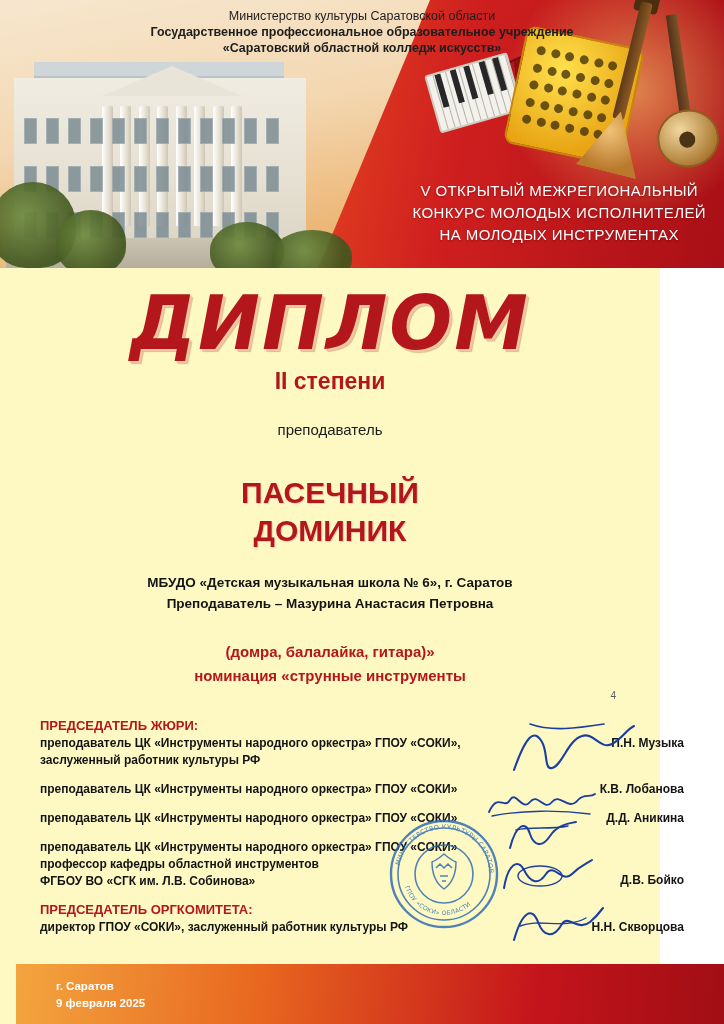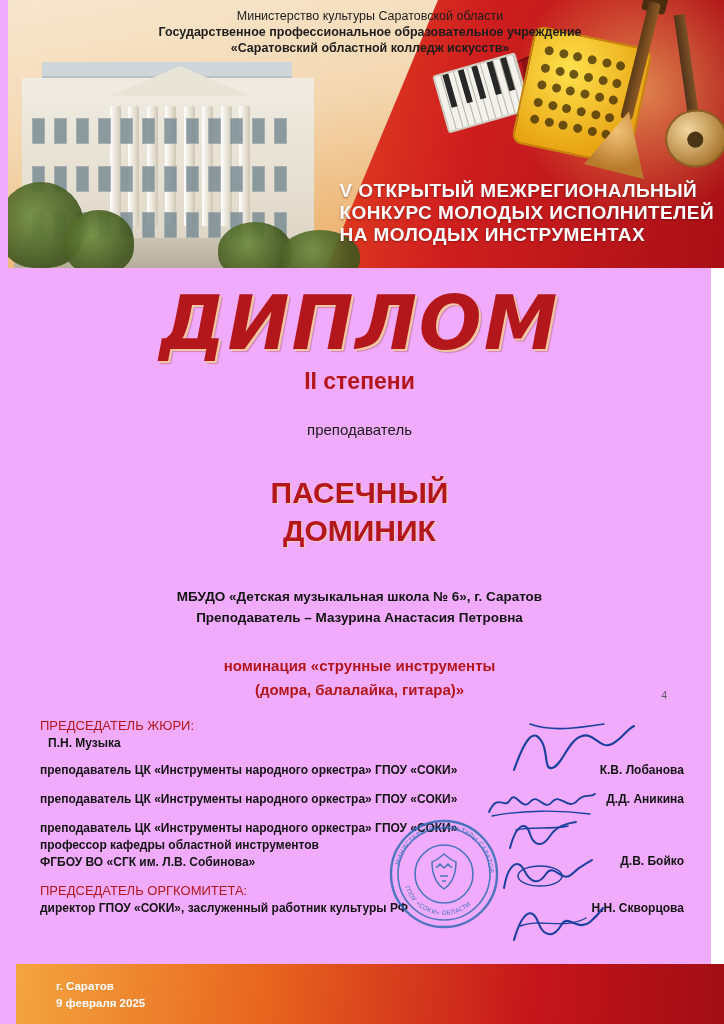--- a/index.html
+++ b/index.html
@@ -8,24 +8,23 @@
     background: #ffffff;
   }
   body {
     width: 724px; height: 1024px;
     font-family: "Liberation Sans", sans-serif;
     color: #1a1a1a;
     overflow: hidden;
     position: relative;
   }
   .page {
-    width: 711px; height: 1024px;
+    width: 660px; height: 1024px;
     position: relative;
-    background: #f0abfc;
-    padding-left: 8px;
+    background: #fef9c3;
   }
 
   
   .banner {
     position: relative;
     width: 724px;
     height: 268px;
     overflow: hidden;
     background: linear-gradient(100deg,#f6a23c 0%, #ef5a22 30%, #cf1f1f 62%, #a80f16 100%);
   }
@@ -215,24 +214,24 @@
     font-size: 12.5px;
     line-height: 16px;
     font-weight: 700;
     z-index: 4;
   }
   .header-text .l1 { font-weight: 400; }
 
   .banner-title {
     position: absolute;
     right: 18px; bottom: 22px;
-    text-align: left;
+    text-align: center;
     color: #ffffff;
-    font-weight: 700;
-    font-size: 19px;
+    font-weight: 400;
+    font-size: 15px;
     line-height: 22px;
     letter-spacing: .4px;
     z-index: 5;
     text-shadow: 0 1px 2px rgba(90,0,0,.5);
   }
   .banner-fade {
     position: absolute; left: 0; bottom: 0;
     width: 724px; height: 96px;
     background: linear-gradient(180deg, rgba(190,20,20,0) 0%, rgba(170,15,20,.0) 40%, rgba(140,8,12,.0) 100%);
   }
@@ -273,21 +272,21 @@
     font-size: 30px;
     line-height: 38px;
     color: #b3171c;
     margin-top: 36px;
     text-shadow: 1px 1px 0 #f0cdb4;
   }
   .school {
     text-align: center;
     font-size: 13.5px;
     line-height: 21px;
-    margin-top: 36px;
+    margin-top: 22px;
     color: #141414;
     font-weight: 600;
   }
   .nomination {
     text-align: center;
     font-weight: 700;
     font-size: 15px;
     line-height: 24px;
     color: #b3171c;
     margin-top: 26px;
@@ -299,21 +298,21 @@
     color: #5a5a5a;
   }
 
   
   .sig-block {
     position: absolute;
     left: 40px; top: 718px;
     width: 644px;
   }
   .sec-title {
-    font-weight: 400;
+    font-weight: 700;
     font-size: 13px;
     color: #b3171c;
     margin: 0 0 2px 0;
   }
   .row {
     display: flex;
     align-items: flex-start;
     justify-content: space-between;
     margin-bottom: 4px;
   }
@@ -530,31 +529,35 @@
     <div class="awarded">преподаватель</div>
     <div class="laureate">
       <div>ПАСЕЧНЫЙ</div>
       <div>ДОМИНИК</div>
     </div>
     <div class="school">
       <div>МБУДО «Детская музыкальная школа № 6», г. Саратов</div>
       <div>Преподаватель – Мазурина Анастасия Петровна</div>
     </div>
     <div class="nomination">
+      <div>(домра, балалайка, гитара)»</div>
       <div>номинация «струнные инструменты</div>
-      <div>(домра, балалайка, гитара)»</div>
     </div>
   </div>
 
   <div class="page-num">4</div>
 
   <div class="sig-block">
 
     <div class="sec-title">ПРЕДСЕДАТЕЛЬ ЖЮРИ:</div>
     <div class="row">
+      <div class="role">
+        <div>преподаватель ЦК «Инструменты народного оркестра» ГПОУ «СОКИ»,</div>
+        <div>заслуженный работник культуры РФ</div>
+      </div>
       <div class="name">П.Н. Музыка</div>
     </div>
 
     <div class="spacer-8"></div>
 
     <div class="row">
       <div class="role">преподаватель ЦК «Инструменты народного оркестра» ГПОУ «СОКИ»</div>
       <div class="name">К.В. Лобанова</div>
     </div>
 

